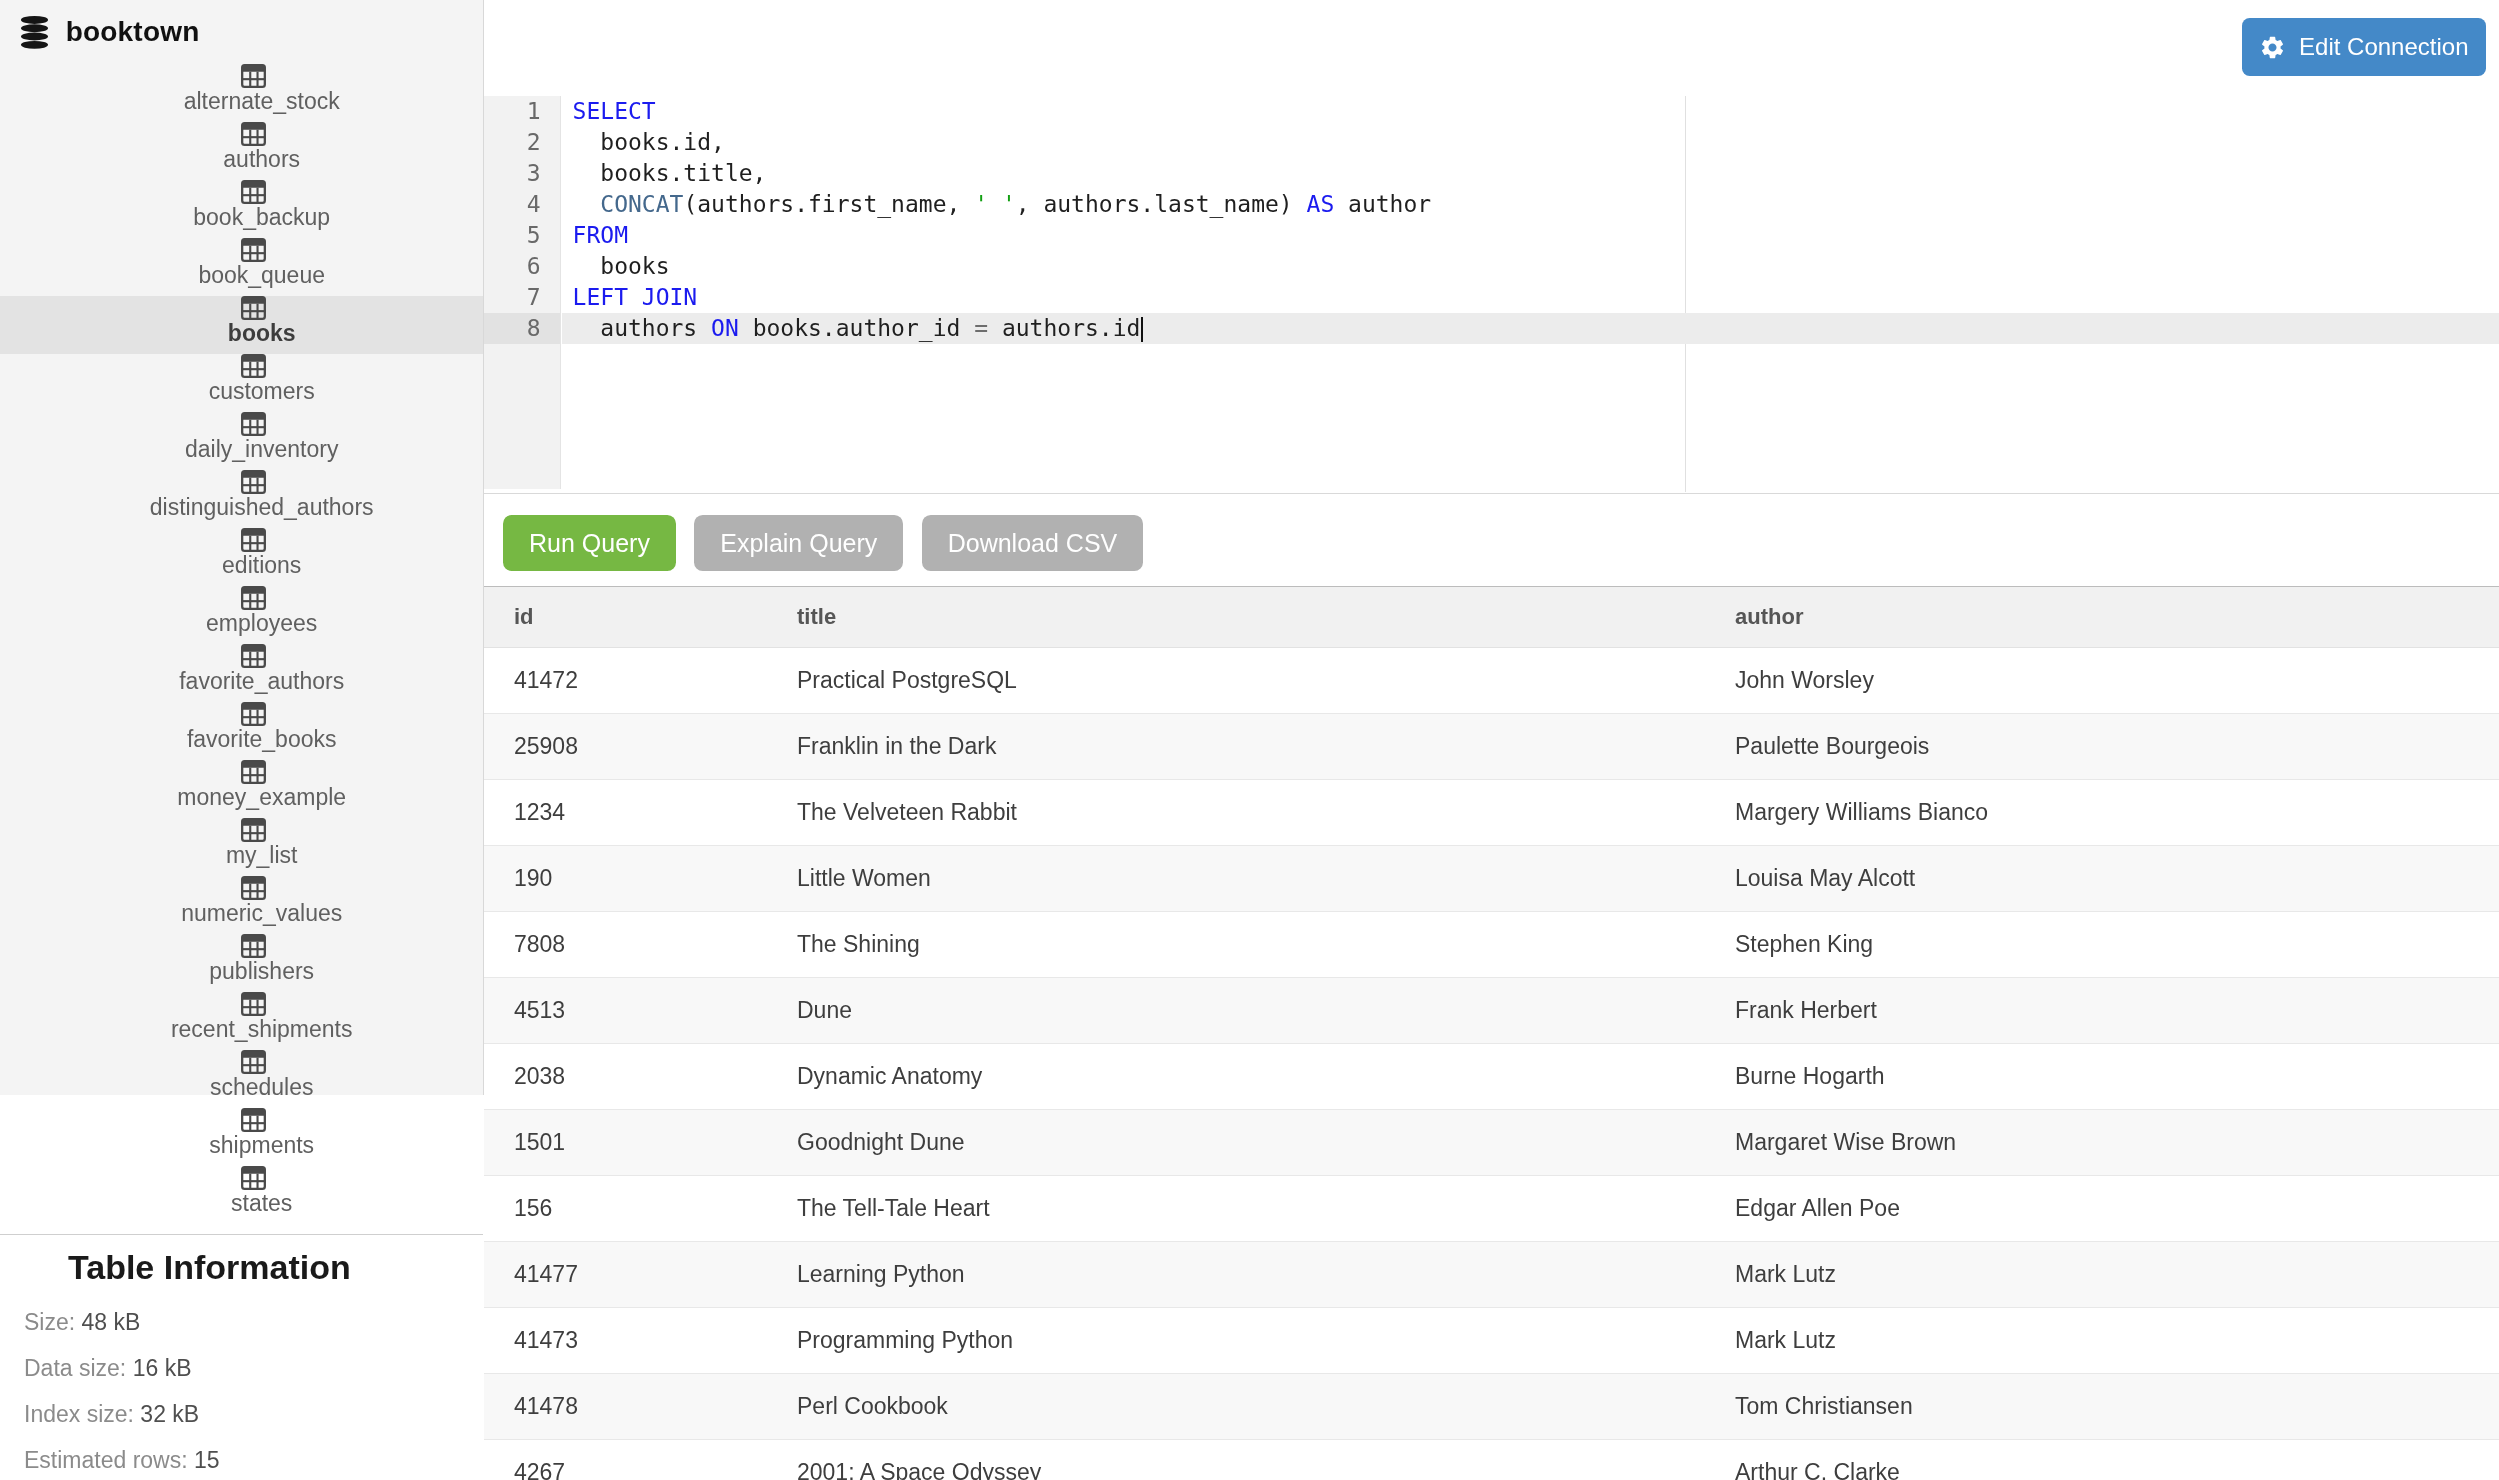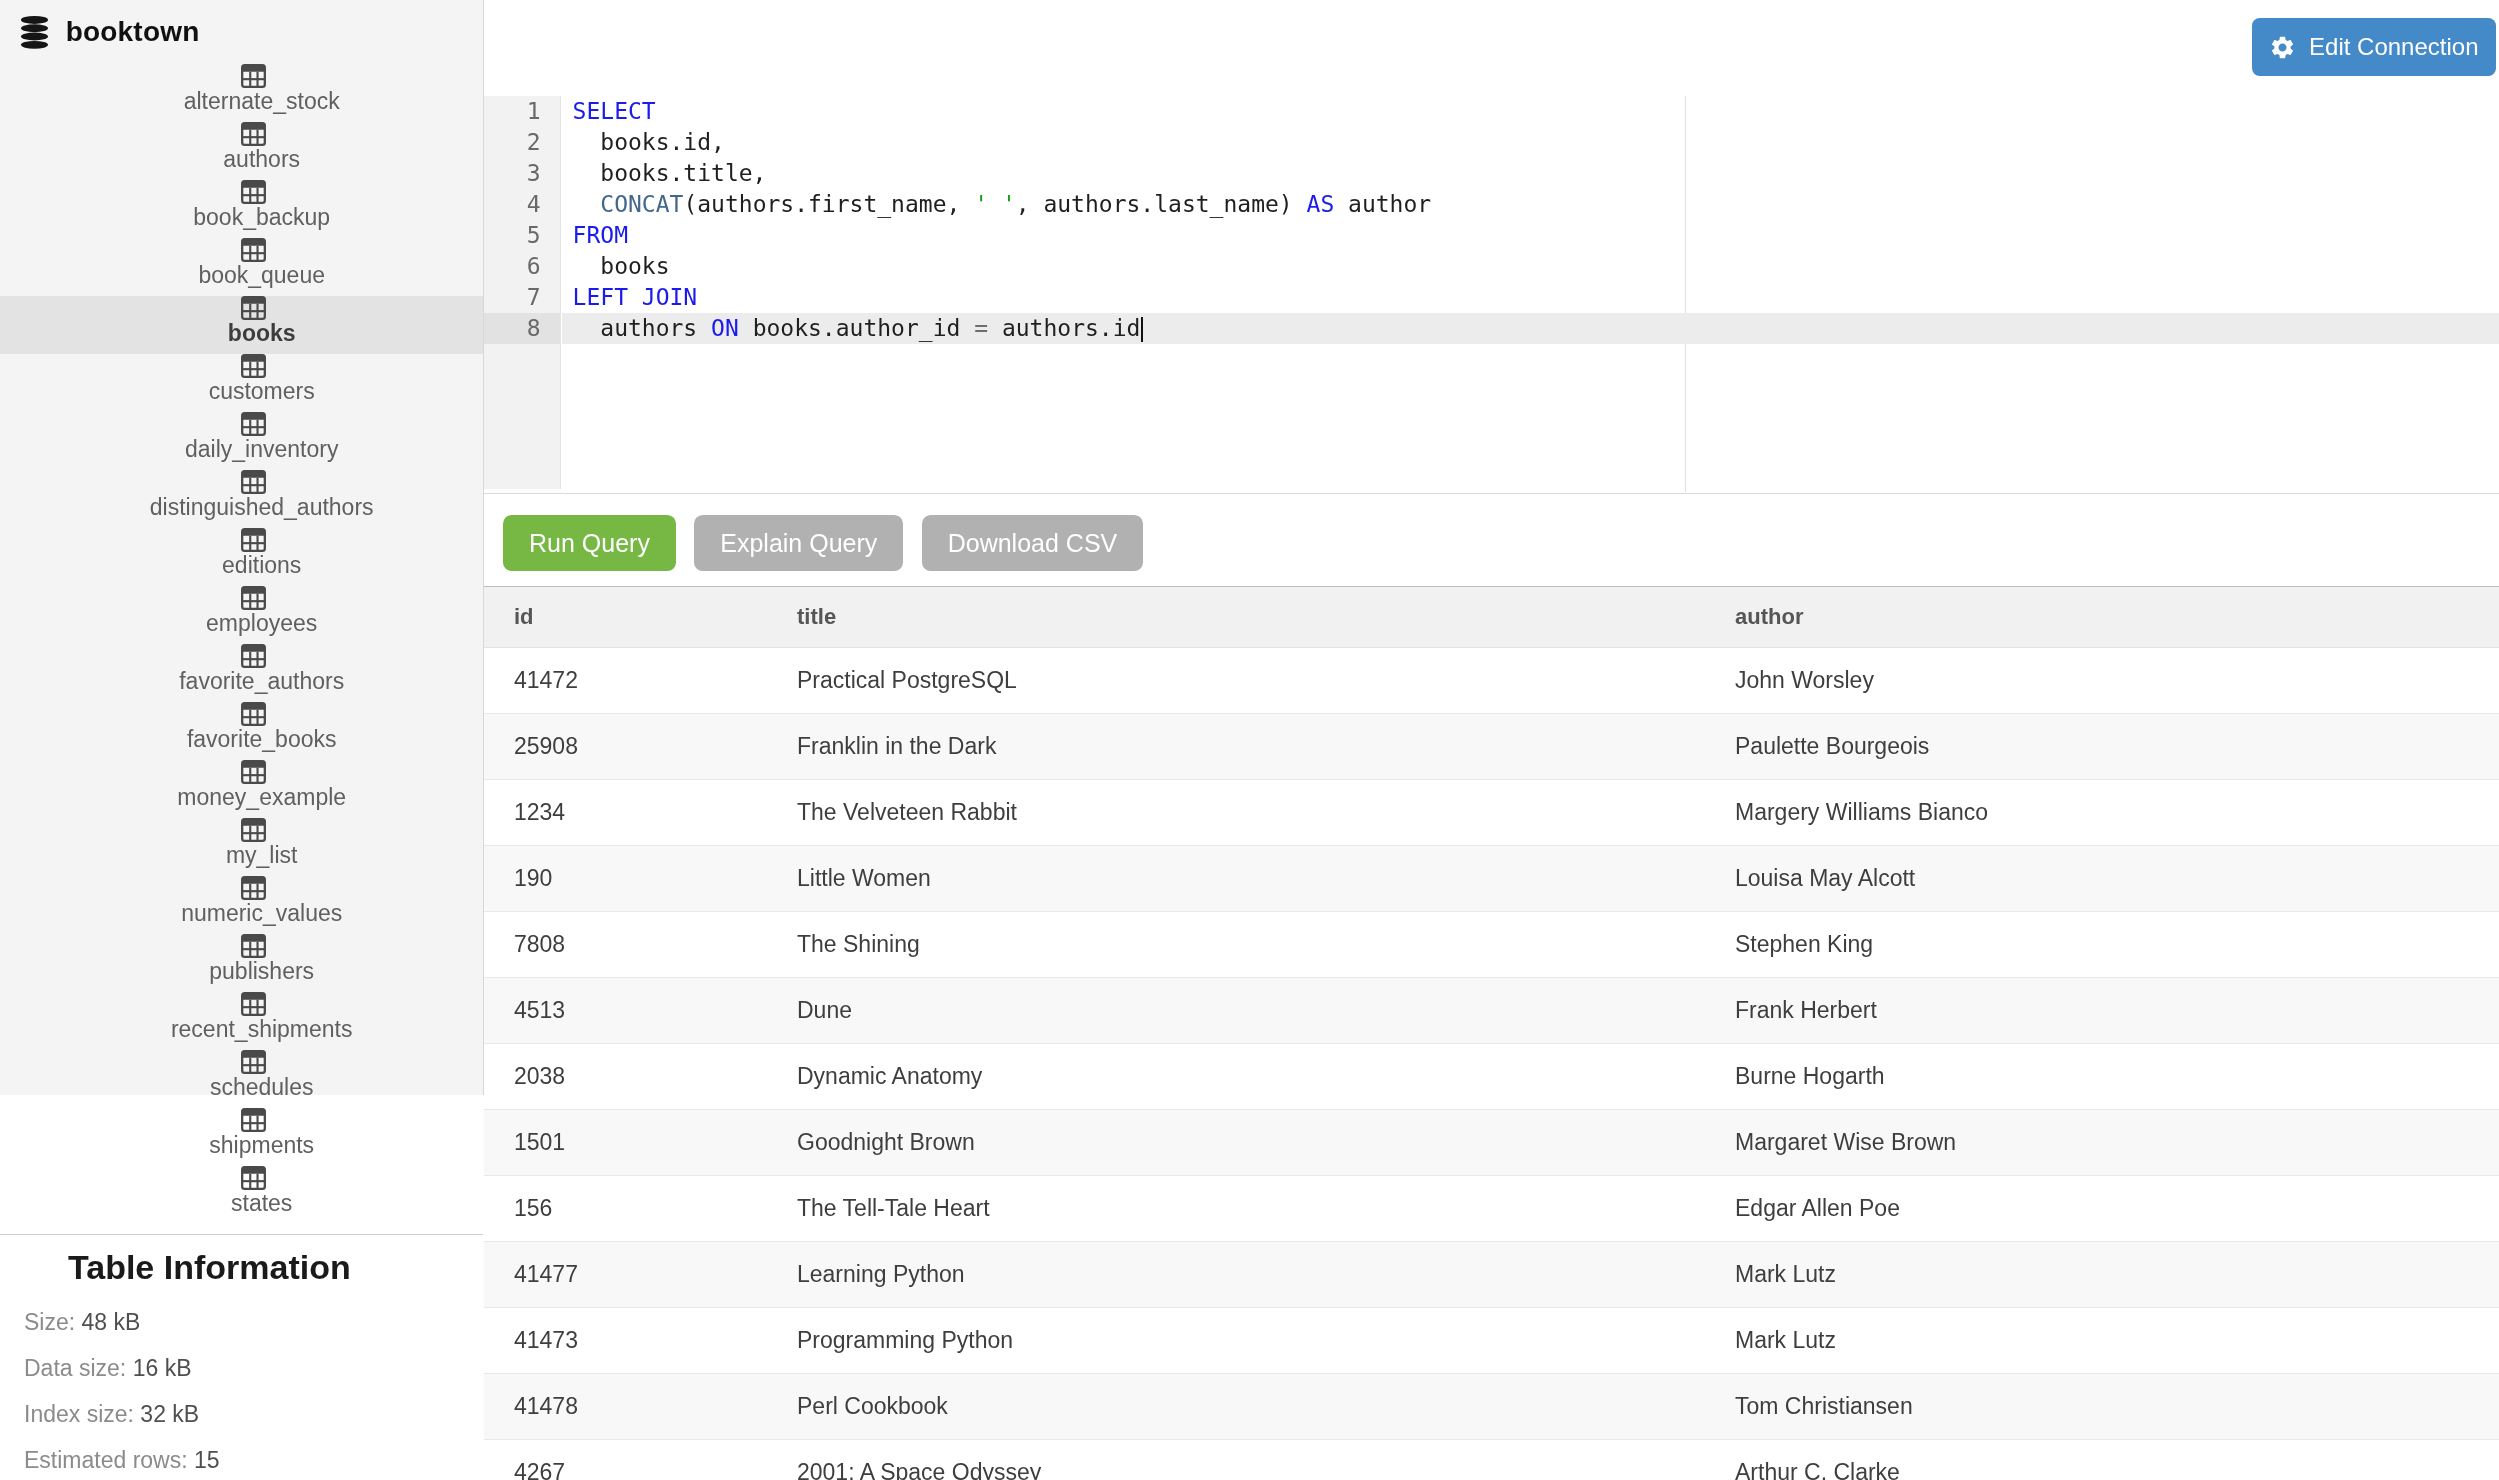--- a/index.html
+++ b/index.html
@@ -24,21 +24,21 @@
   .info-title{font-size:34px;font-weight:bold;color:#1a1a1a;margin-bottom:11.6px;margin-left:44px;}
   .info-row{font-size:23px;line-height:46px;color:#4f4f4f;}
   .info-row .k{color:#8b8b8b;}
 
   
   .tabbar{position:absolute;left:484px;top:0;right:0;height:96px;
           background:linear-gradient(to bottom,#d4d4d4 94px,#ababab 94px);
           display:flex;align-items:stretch;}
   .tab{height:96px;line-height:94px;padding:0 28px;font-size:24px;color:#595959;cursor:pointer;}
   .tab.active{background:#fff;color:#141414;}
-  .edit-conn{position:absolute;right:4px;top:18.4px;width:244px;height:58px;
+  .edit-conn{position:absolute;right:14px;top:18.4px;width:244px;height:58px;
              background:#4489c8;border-radius:7.7px;border:none;color:#fff;
              font-size:24px;font-family:"Liberation Sans",sans-serif;
              display:flex;align-items:center;justify-content:center;cursor:pointer;}
   .edit-conn svg{margin-right:12.6px;}
 
   
   .editor{position:absolute;left:484px;top:96px;right:0;height:398px;background:#fff;
           border-bottom:1.9px solid #d9d9d9;box-sizing:border-box;}
   .gutter{position:absolute;left:0;top:0;width:77px;height:393px;background:#f2f2f2;
           border-right:1px solid #e4e4e4;box-sizing:border-box;}
@@ -386,21 +386,21 @@
             <td>Dune</td>
             <td>Frank Herbert</td>
           </tr>
           <tr>
             <td>2038</td>
             <td>Dynamic Anatomy</td>
             <td>Burne Hogarth</td>
           </tr>
           <tr>
             <td>1501</td>
-            <td>Goodnight Brown</td>
+            <td>Goodnight Dune</td>
             <td>Margaret Wise Brown</td>
           </tr>
           <tr>
             <td>156</td>
             <td>The Tell-Tale Heart</td>
             <td>Edgar Allen Poe</td>
           </tr>
           <tr>
             <td>41477</td>
             <td>Learning Python</td>

